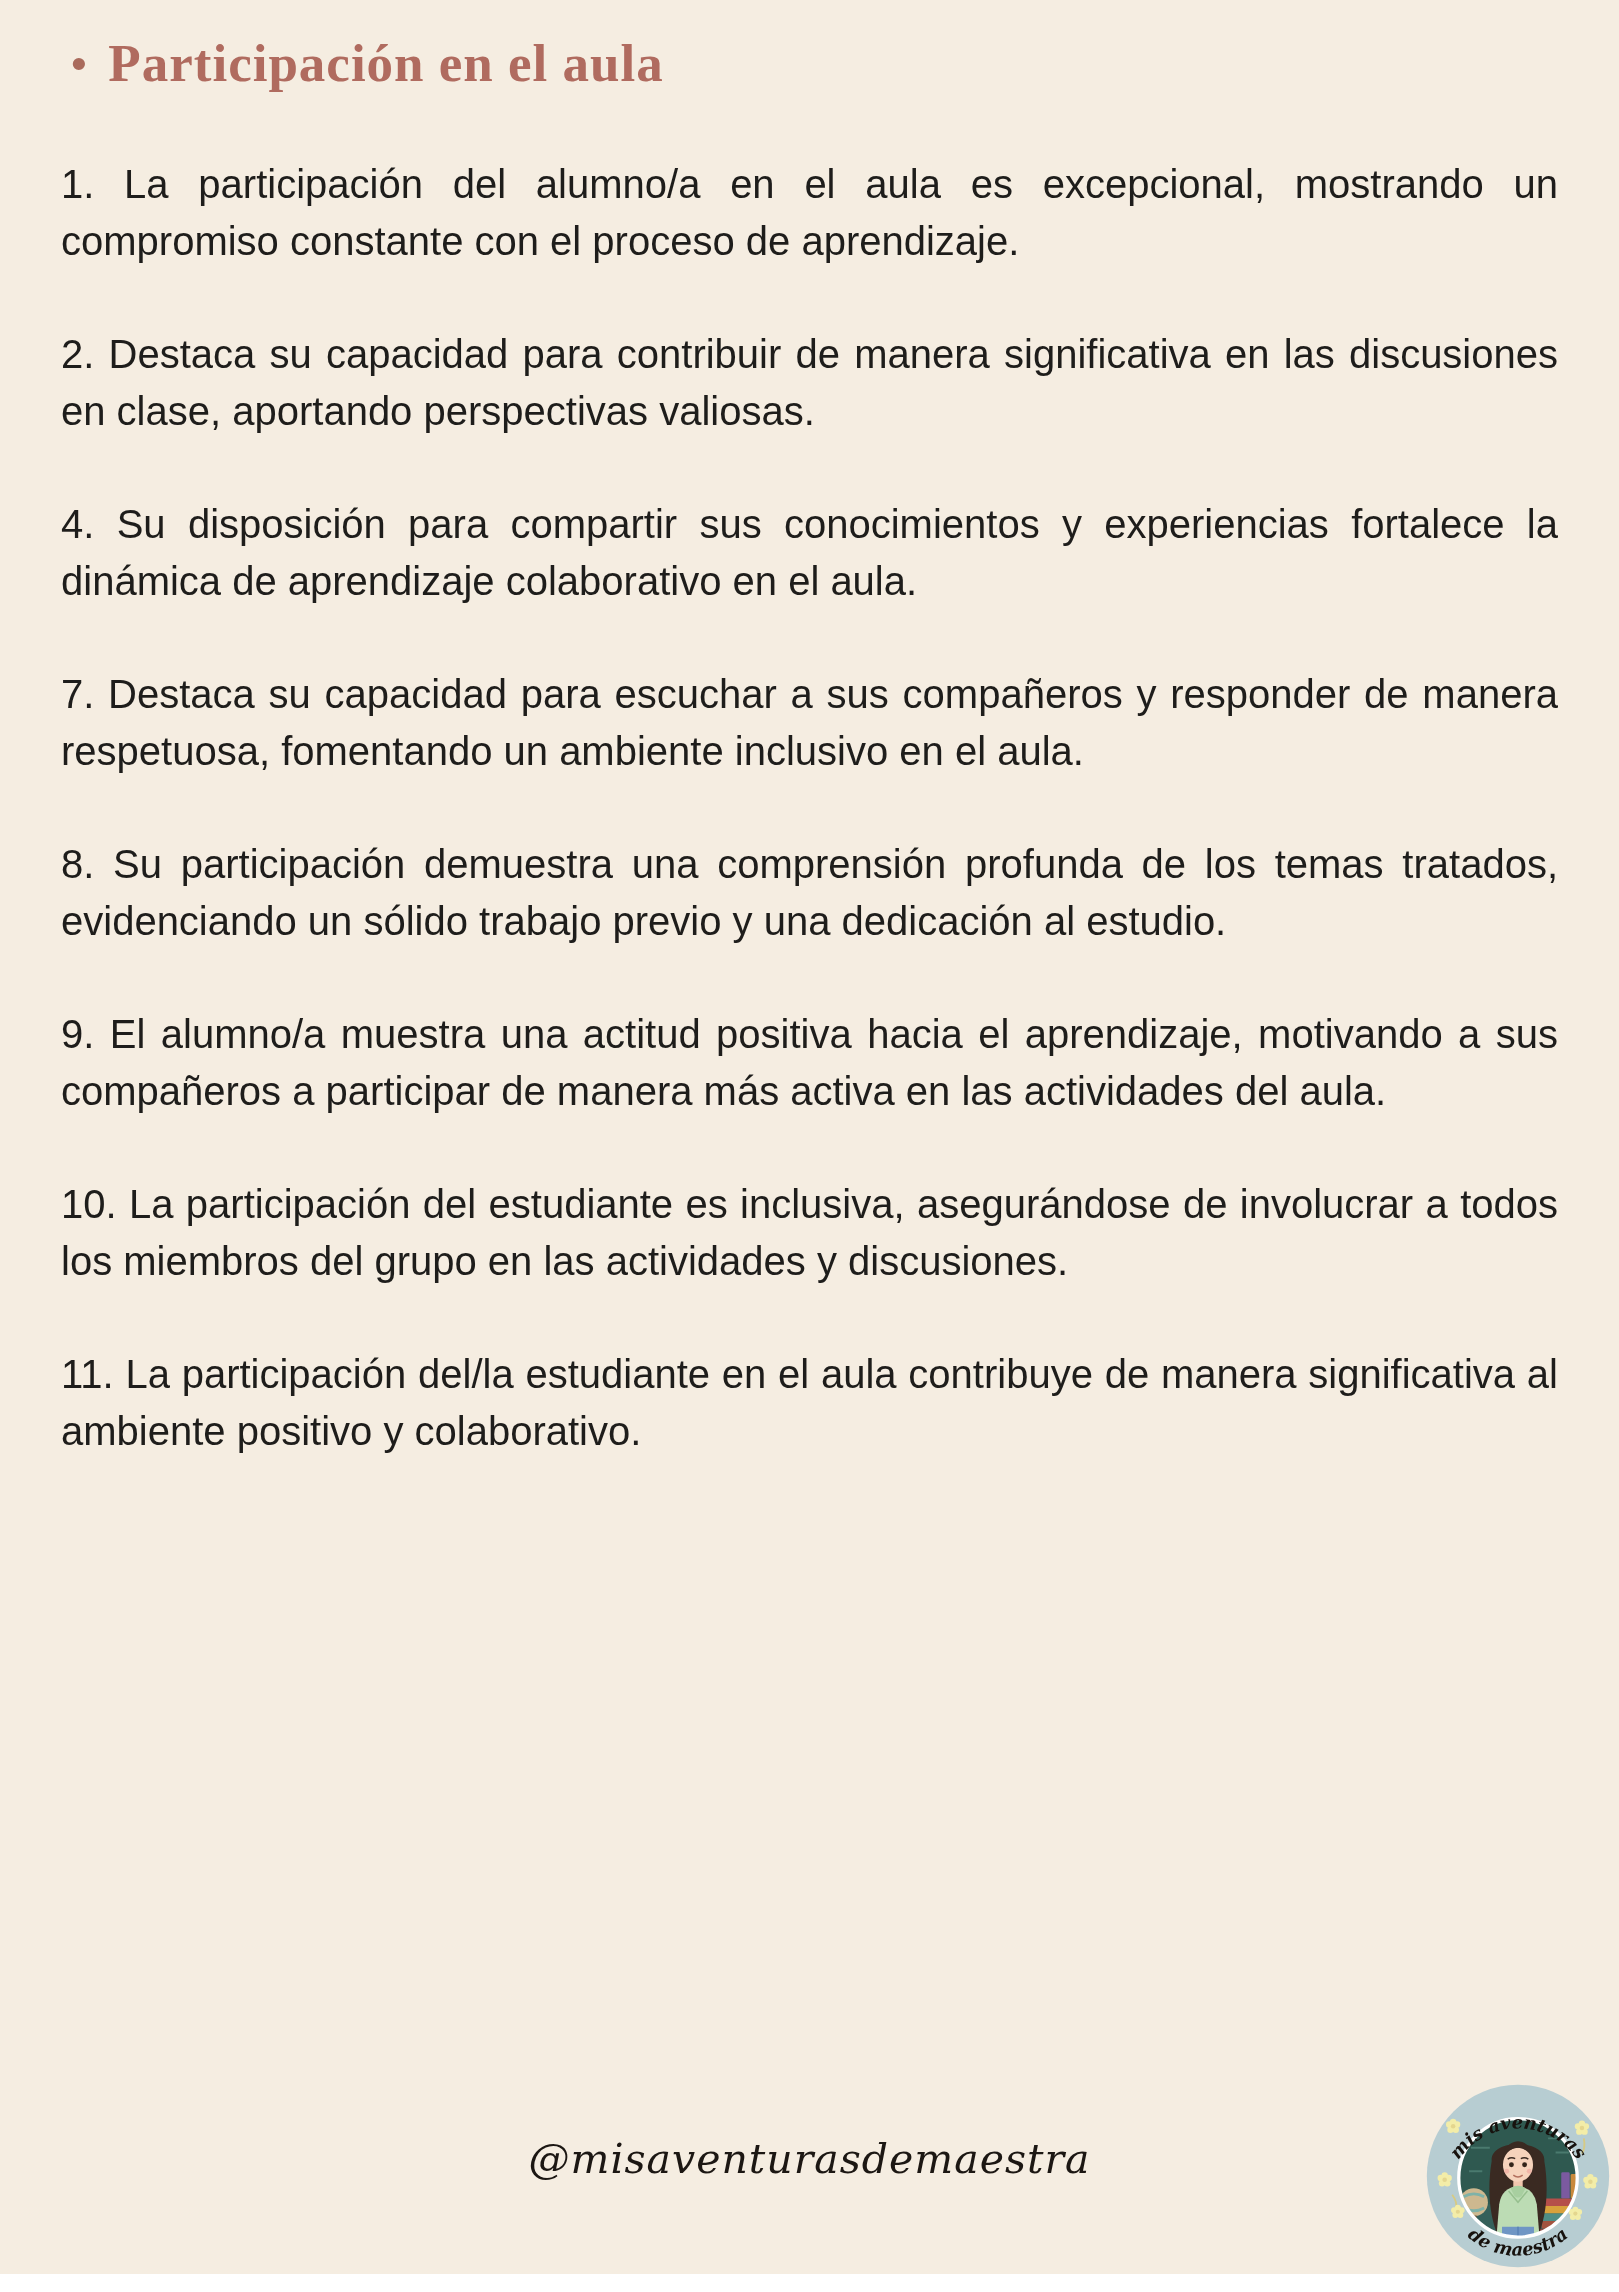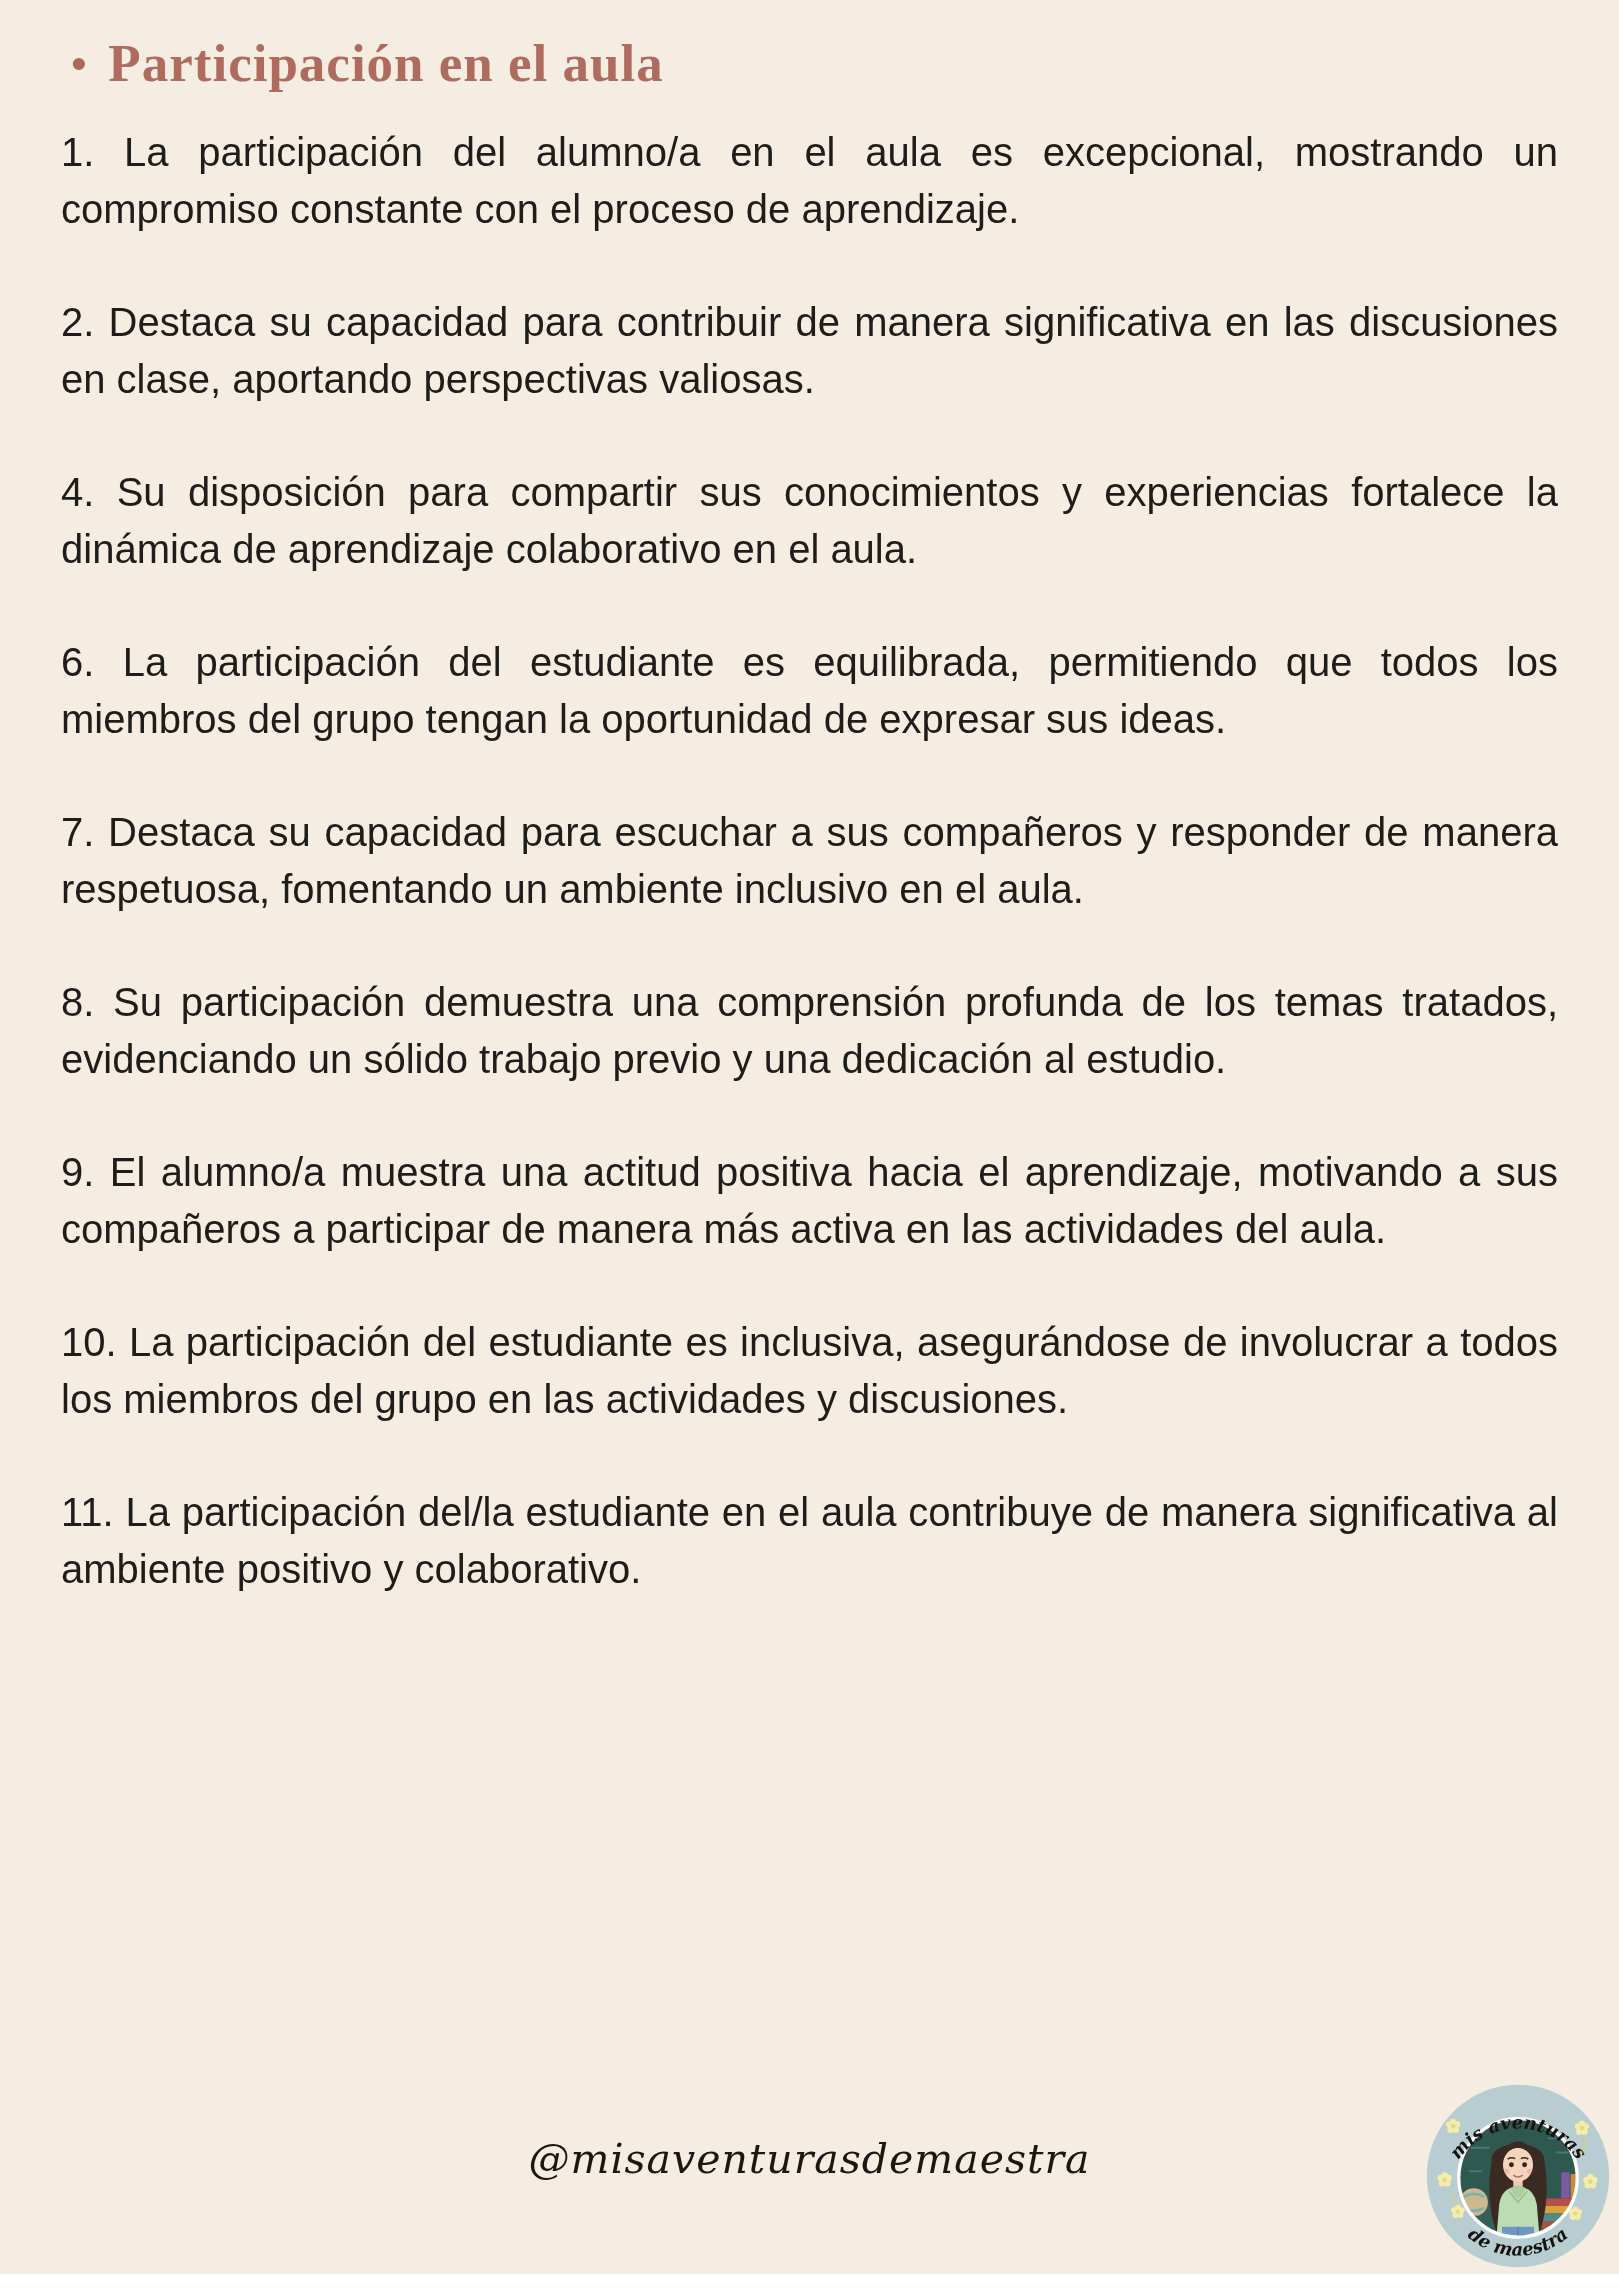--- a/index.html
+++ b/index.html
@@ -42,20 +42,21 @@
   }
   .paragraphs {
     padding: 5.9px 61px 0 61px;
   }
   .paragraphs p {
     font-size: 40px;
     line-height: 57px;
     text-align: justify;
     margin-bottom: 56px;
     color: #1e1d1b;
+    margin-top: 32px;
   }
   .footer-handle {
     position: absolute;
     top: 2135px;
     left: 0;
     width: 100%;
     text-align: center;
     font-family: "DejaVu Serif", serif;
     font-style: italic;
     font-weight: 400;
@@ -87,21 +88,20 @@
 
   <div class="section-row">
     <span class="section-bullet">•</span>
     <span class="section-title">Participación en el aula</span>
   </div>
 
   <div class="paragraphs">
     <p>1. La participación del alumno/a en el aula es excepcional, mostrando un compromiso constante con el proceso de aprendizaje.</p>
     <p>2. Destaca su capacidad para contribuir de manera significativa en las discusiones en clase, aportando perspectivas valiosas.</p>
     <p>4. Su disposición para compartir sus conocimientos y experiencias fortalece la dinámica de aprendizaje colaborativo en el aula.</p>
-    <p>6. La participación del estudiante es equilibrada, permitiendo que todos los miembros del grupo tengan la oportunidad de expresar sus ideas.</p>
     <p>7. Destaca su capacidad para escuchar a sus compañeros y responder de manera respetuosa, fomentando un ambiente inclusivo en el aula.</p>
     <p>8. Su participación demuestra una comprensión profunda de los temas tratados, evidenciando un sólido trabajo previo y una dedicación al estudio.</p>
     <p>9. El alumno/a muestra una actitud positiva hacia el aprendizaje, motivando a sus compañeros a participar de manera más activa en las actividades del aula.</p>
     <p>10. La participación del estudiante es inclusiva, asegurándose de involucrar a todos los miembros del grupo en las actividades y discusiones.</p>
     <p>11. La participación del/la estudiante en el aula contribuye de manera significativa al ambiente positivo y colaborativo.</p>
   </div>
 
   <div class="footer-handle">@misaventurasdemaestra</div>
 
   <svg class="logo-badge" viewBox="0 0 200 200" aria-hidden="true">

